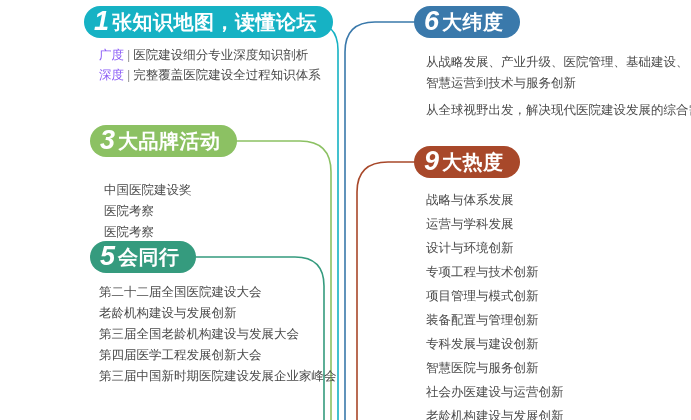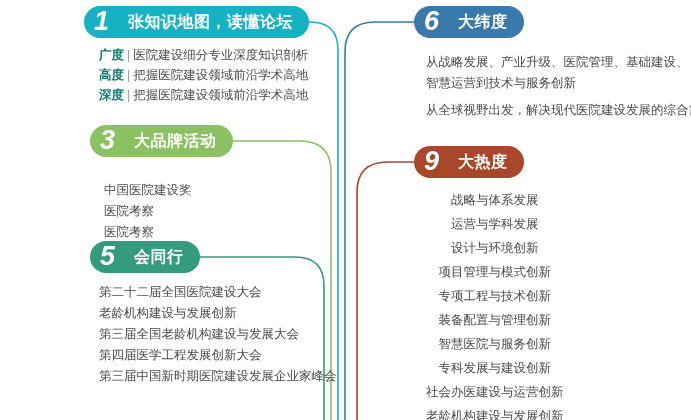--- a/index.html
+++ b/index.html
@@ -31,40 +31,39 @@
     font-weight:bold;
     font-style:italic;
     color:#ffffff;
     line-height:1;
     margin-right:4px;
     letter-spacing:-1px;
     position:relative;
     top:-1px;
   }
   .pill .lbl{
-    font-size:16px;
+    font-size:20px;
     font-weight:bold;
     color:#ffffff;
     line-height:1;
     letter-spacing:0.5px;
-    margin-left:16px;
   }
 
   
   .block{position:absolute;z-index:3;}
   .row{
     font-size:12.5px;
     color:#4a4a4a;
     line-height:20px;
     white-space:nowrap;
   }
-  .row .k{font-weight:bold;color:#0f766e;}
+  .row .k{font-weight:normal;color:#8b5cf6;}
   .row .sep{color:#9a9a9a;padding:0 3px;}
   .list .row{line-height:21px;}
-  .list9 .row{line-height:24px;text-align:center;}
+  .list9 .row{line-height:24px;}
   .wrap{
     font-size:12.5px;
     color:#4a4a4a;
     line-height:21px;
     white-space:nowrap;
   }
   .gap{height:6px;}
 </style>
 </head>
 <body>
@@ -87,24 +86,21 @@
   <div class="pill" style="left:84px;top:6px;background:#16b2c4;">
     <span class="num">1</span>
     <span class="lbl">张知识地图，读懂论坛</span>
   </div>
 
   <div class="block" style="left:99px;top:45px;">
     <div class="row">
       <span class="k">广度</span><span class="sep">|</span><span>医院建设细分专业深度知识剖析</span>
     </div>
     <div class="row">
-      <span class="k">高度</span><span class="sep">|</span><span>把握医院建设领域前沿学术高地</span>
-    </div>
-    <div class="row">
-      <span class="k">深度</span><span class="sep">|</span><span>把握医院建设领域前沿学术高地</span>
+      <span class="k">深度</span><span class="sep">|</span><span>完整覆盖医院建设全过程知识体系</span>
     </div>
   </div>
 
   <div class="pill" style="left:90px;top:125px;background:#8cc163;">
     <span class="num">3</span>
     <span class="lbl">大品牌活动</span>
   </div>
 
   <div class="block list" style="left:104px;top:180px;">
     <div class="row">中国医院建设奖</div>
@@ -139,22 +135,22 @@
 
   <div class="pill" style="left:414px;top:146px;background:#a8482a;">
     <span class="num">9</span>
     <span class="lbl">大热度</span>
   </div>
 
   <div class="block list9" style="left:426px;top:188px;">
     <div class="row">战略与体系发展</div>
     <div class="row">运营与学科发展</div>
     <div class="row">设计与环境创新</div>
+    <div class="row">专项工程与技术创新</div>
     <div class="row">项目管理与模式创新</div>
-    <div class="row">专项工程与技术创新</div>
     <div class="row">装备配置与管理创新</div>
+    <div class="row">专科发展与建设创新</div>
     <div class="row">智慧医院与服务创新</div>
-    <div class="row">专科发展与建设创新</div>
     <div class="row">社会办医建设与运营创新</div>
     <div class="row">老龄机构建设与发展创新</div>
   </div>
 
 </div>
 
 </body></html>

